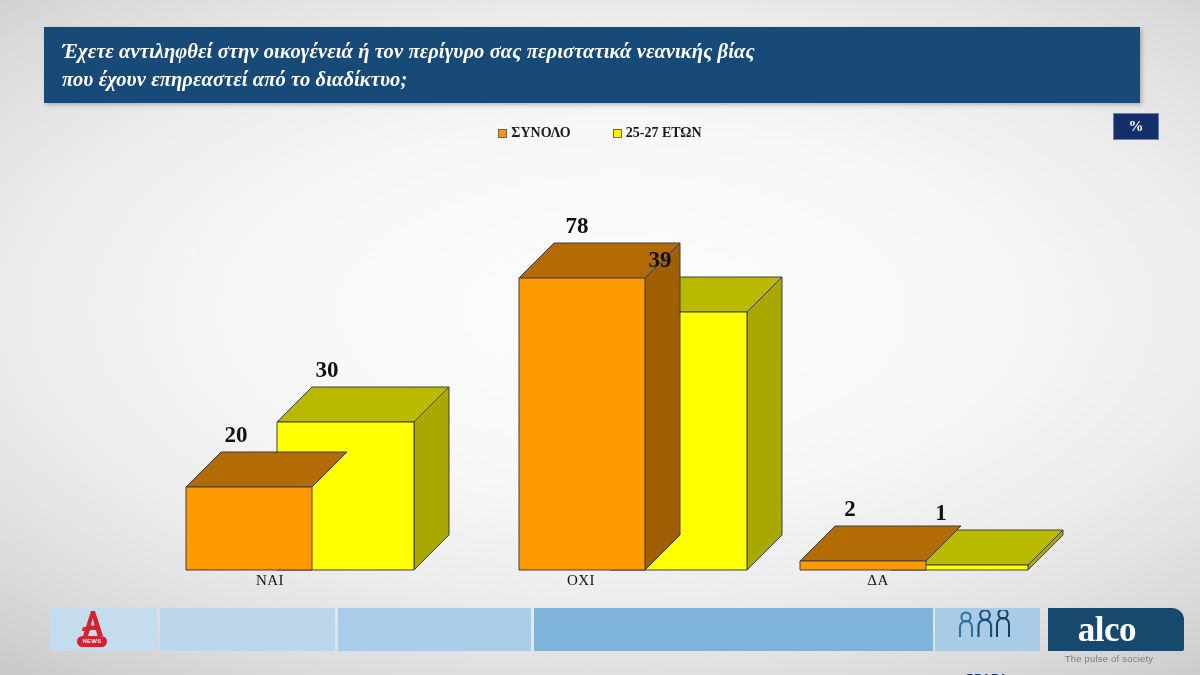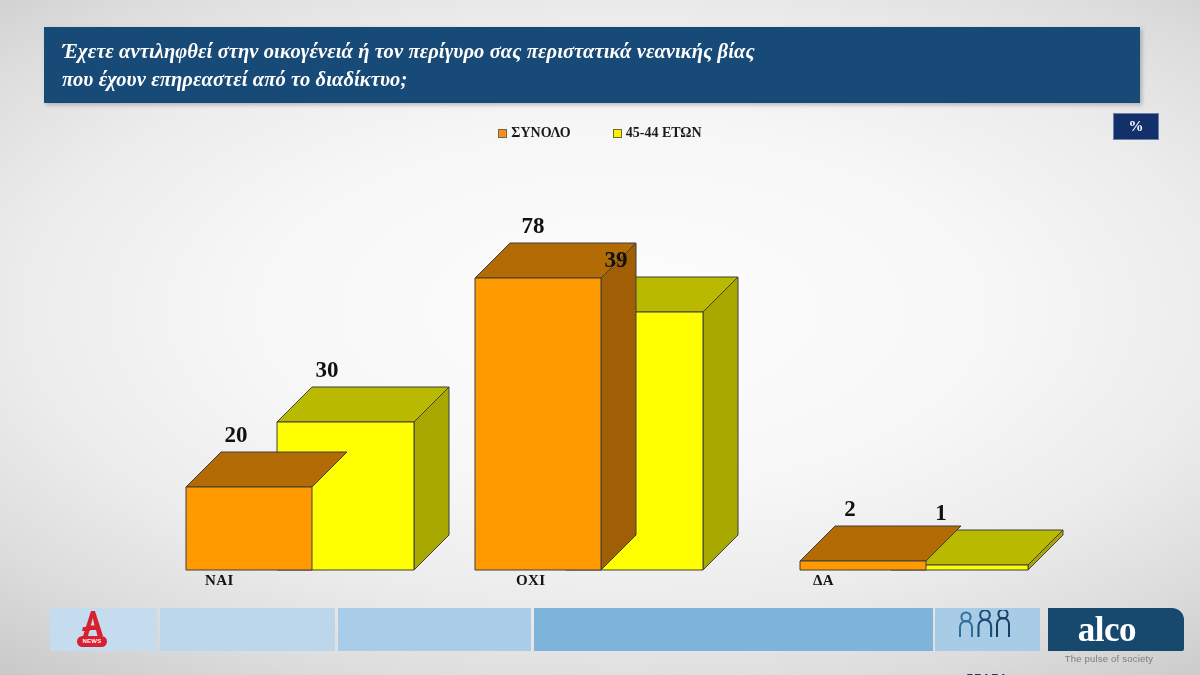--- a/index.html
+++ b/index.html
@@ -120,23 +120,24 @@
     color: #111111;
     text-align: center;
     white-space: nowrap;
   }
 
   
   .cat-label {
     position: absolute;
     top: 572px;
     font-family: "Liberation Serif", serif;
-    font-weight: bold;
+    font-weight: normal;
     font-size: 15px;
     color: #131313;
+    text-align: center;
     letter-spacing: 0.4px;
   }
 
   
   #footer {
     position: absolute;
     left: 0;
     top: 608px;
     width: 1200px;
     height: 48px;
@@ -242,21 +243,21 @@
 
   <div id="pct-badge">%</div>
 
   <div id="legend">
     <div class="legend-item">
       <span class="legend-swatch" style="background:#F79020;"></span>
       <span class="legend-label">ΣΥΝΟΛΟ</span>
     </div>
     <div class="legend-item">
       <span class="legend-swatch" style="background:#FFF000;"></span>
-      <span class="legend-label">45-44 ΕΤΩΝ</span>
+      <span class="legend-label">25-27 ΕΤΩΝ</span>
     </div>
   </div>
 
   <div id="plot">
 
     <div class="bar-group" style="left:186px; width:215px;">
 
       <div class="bar3d" style="left:91px; width:137px; height:148px;">
         <svg width="172" height="183" style="position:absolute; left:0; bottom:0; overflow:visible;">
           <polygon points="0,35 35,0 172,0 137,35" fill="#B9B900" stroke="#3f3f3f" stroke-width="1"></polygon>
@@ -269,21 +270,21 @@
         <svg width="161" height="118" style="position:absolute; left:0; bottom:0; overflow:visible;">
           <polygon points="0,35 35,0 161,0 126,35" fill="#B36B06" stroke="#3f3f3f" stroke-width="1"></polygon>
           <polygon points="0,35 126,35 126,118 0,118" fill="#FF9900" stroke="#3f3f3f" stroke-width="1"></polygon>
         </svg>
       </div>
 
       <div class="bar-label" style="left:22px; bottom:122px; width:56px;">20</div>
       <div class="bar-label" style="left:113px; bottom:187px; width:56px;">30</div>
     </div>
 
-    <div class="bar-group" style="left:475px; width:215px;">
+    <div class="bar-group" style="left:519px; width:215px;">
 
       <div class="bar3d" style="left:91px; width:137px; height:258px;">
         <svg width="172" height="293" style="position:absolute; left:0; bottom:0; overflow:visible;">
           <polygon points="0,35 35,0 172,0 137,35" fill="#B9B900" stroke="#3f3f3f" stroke-width="1"></polygon>
           <polygon points="137,35 172,0 172,258 137,293" fill="#A8A800" stroke="#3f3f3f" stroke-width="1"></polygon>
           <polygon points="0,35 137,35 137,293 0,293" fill="#FFFF00" stroke="#3f3f3f" stroke-width="1"></polygon>
         </svg>
       </div>
 
       <div class="bar3d" style="left:0px; width:126px; height:292px;">

